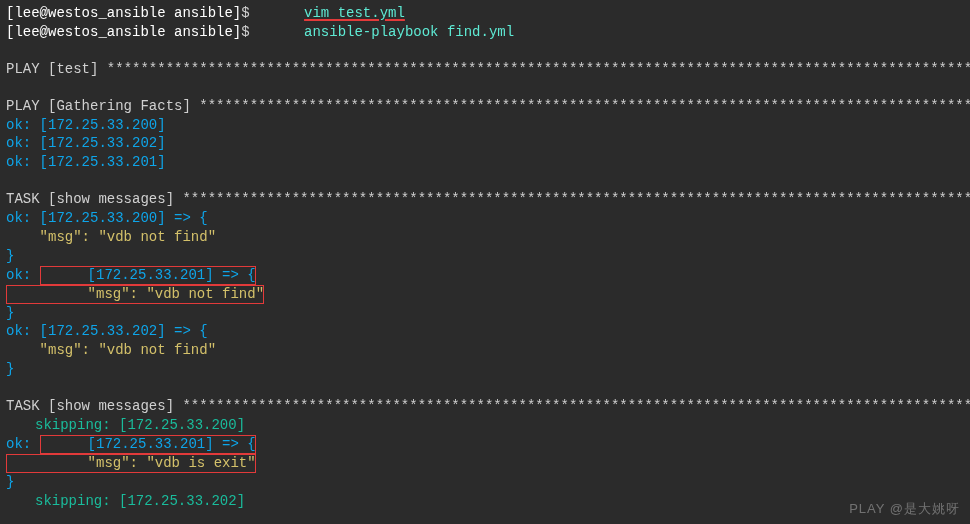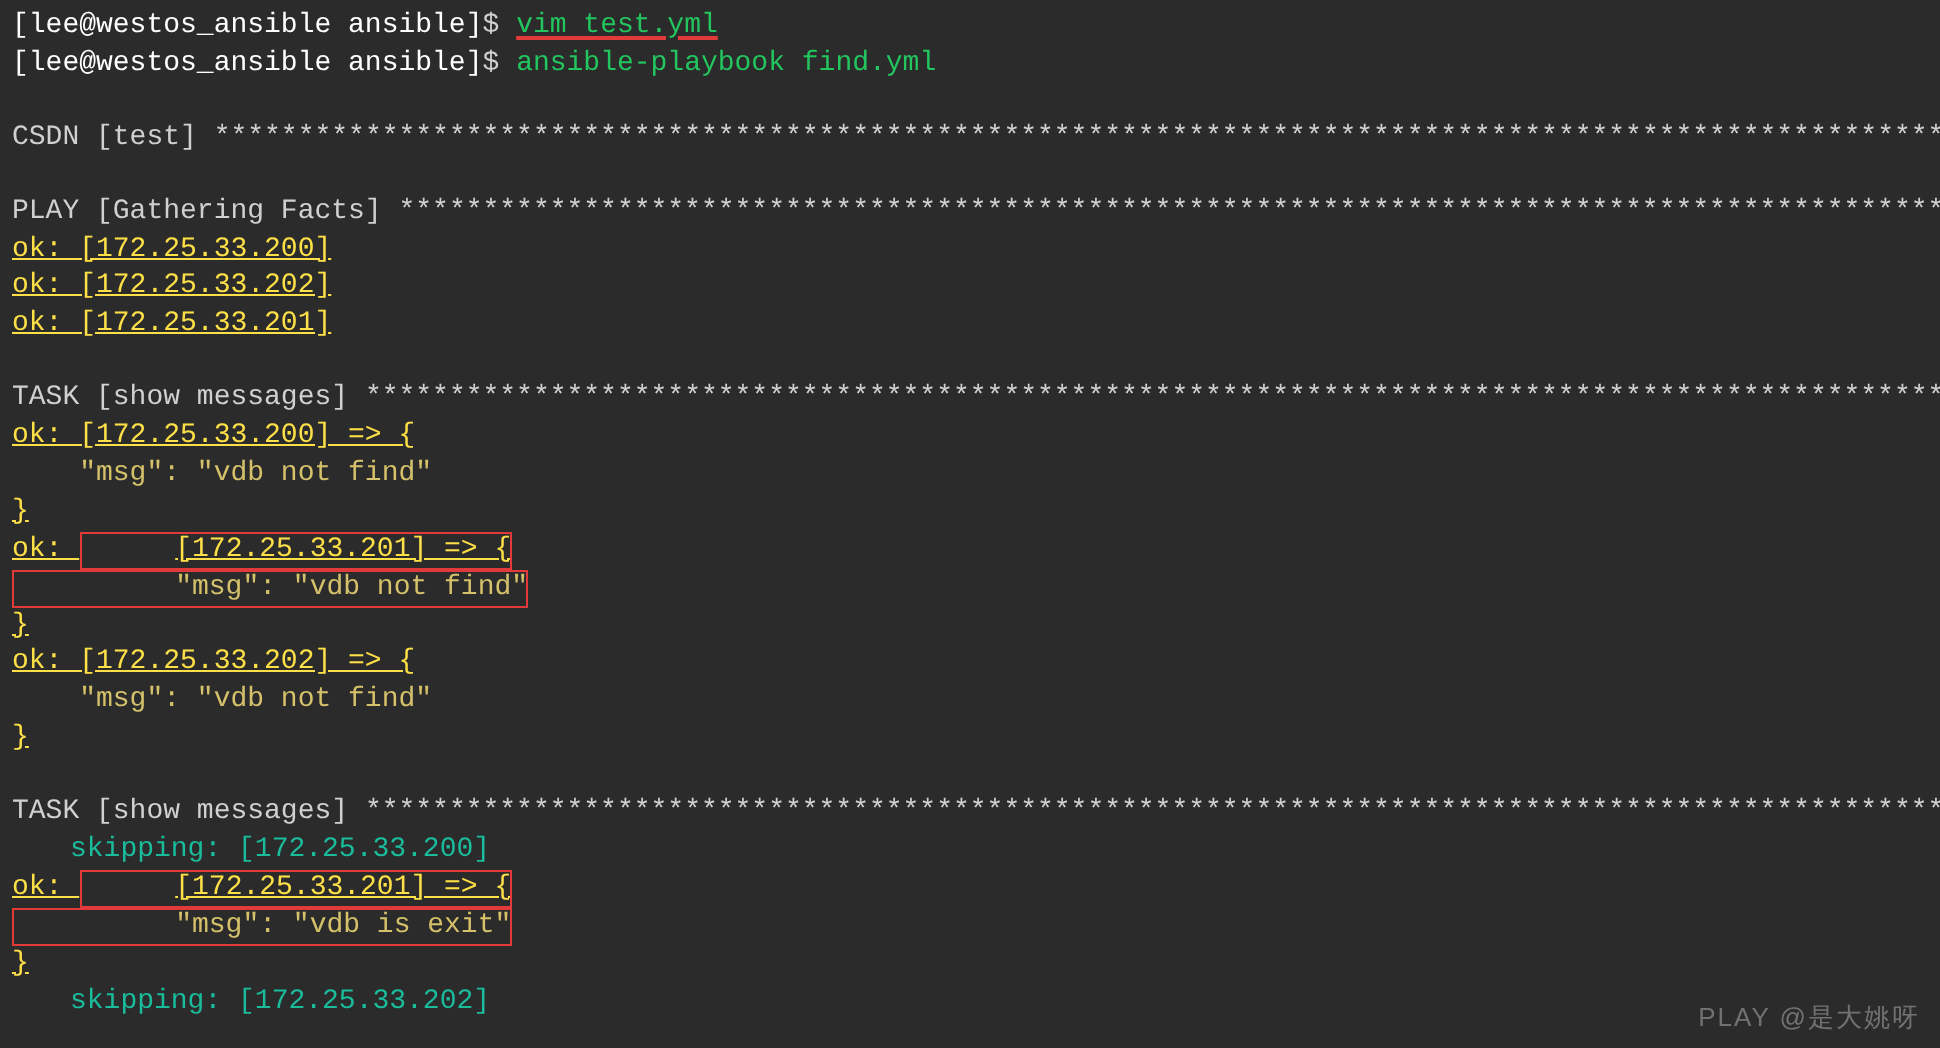--- a/index.html
+++ b/index.html
@@ -10,24 +10,24 @@
     line-height: 1.35;
     color: #d0d0d0;
     padding: 4px 0 8px 0;
     width: 970px;
     height: 524px;
     overflow: hidden;
   }
   .line { white-space: pre; padding: 0 6px; }
   .prompt-host { color: #ffffff; }
   .prompt-sym { color: #d0d0d0; }
-  .cmd { color: #22c55e; }
+  .cmd { color: #5eead4; margin-left: 46px; }
   .underline { text-decoration: underline; text-decoration-color: #e23a3a; text-decoration-thickness: 1.5px; text-underline-offset: 2px; }
   .stars { color: #d0d0d0; }
-  .ok { color: #fde047; text-decoration: underline; }
+  .ok { color: #0ea5e9; }
   .skip { color: #1abc9c; padding-left: 35px; }
   .yellow { color: #d4c16a; }
   .blank { height: 18px; }
   .redbox { outline: 1.5px solid #e23a3a; outline-offset: -1px; display: inline-block; padding-left: 48px; }
   .watermark {
     position: fixed;
     right: 10px;
     bottom: 6px;
     color: rgba(200,200,200,0.45);
     font-family: sans-serif;
@@ -37,21 +37,21 @@
 </style>
 </head>
 <body>
 
 <div class="line"><span class="prompt-host">[lee@westos_ansible ansible]</span><span class="prompt-sym">$</span> <span class="cmd underline">vim test.yml</span></div>
 
 <div class="line"><span class="prompt-host">[lee@westos_ansible ansible]</span><span class="prompt-sym">$</span> <span class="cmd">ansible-playbook find.yml</span></div>
 
 <div class="blank"></div>
 
-<div class="line"><span>CSDN [test] </span><span class="stars">*********************************************************************************************************</span></div>
+<div class="line"><span>PLAY [test] </span><span class="stars">*********************************************************************************************************</span></div>
 
 <div class="blank"></div>
 
 <div class="line"><span>PLAY [Gathering Facts] </span><span class="stars">**********************************************************************************************</span></div>
 <div class="line ok">ok: [172.25.33.200]</div>
 <div class="line ok">ok: [172.25.33.202]</div>
 <div class="line ok">ok: [172.25.33.201]</div>
 
 <div class="blank"></div>
 

